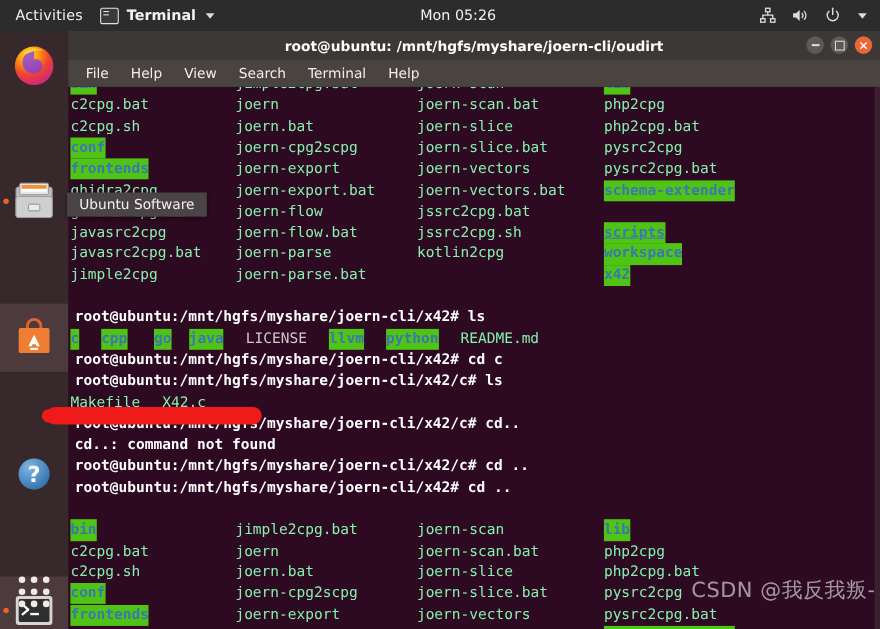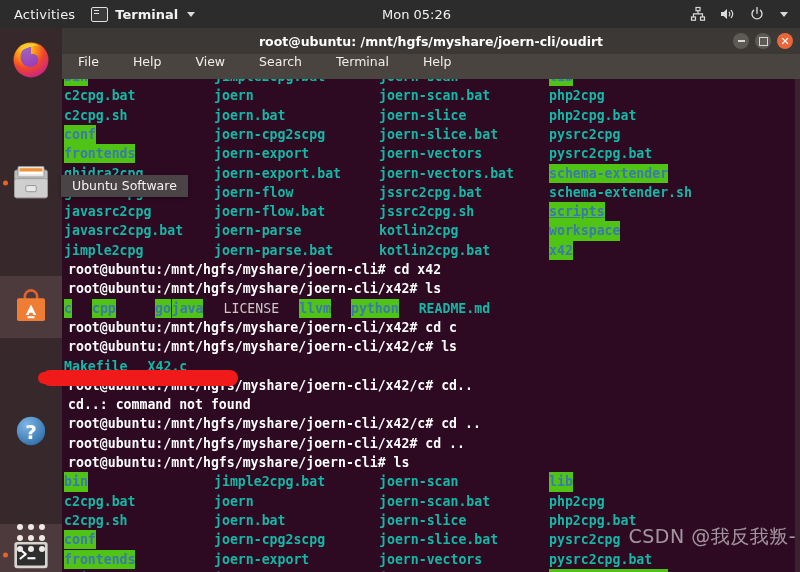--- a/index.html
+++ b/index.html
@@ -65,35 +65,35 @@
   .wbtns{position:absolute;right:7px;top:0;height:26px;display:flex;align-items:center;gap:6px;}
   .wbtn{width:16px;height:16px;border-radius:50%;background:#5d5955;
         display:flex;align-items:center;justify-content:center;}
   .wbtn.close{background:#e8673a;}
   .wbtn i{display:block;background:#d9d4d0;}
   .wbtn .dash{width:7px;height:1.6px;}
   .wbtn .sq{width:7px;height:7px;background:transparent;border:1.6px solid #d9d4d0;}
   .wbtn .x{font-style:normal;color:#ffffff;font-size:11px;line-height:11px;background:transparent;font-family:"DejaVu Sans",sans-serif;}
   .menubar{
     height:25px;background:#4a4441;color:#f0eeec;
-    display:flex;gap:18px;font-size:12.5px;padding-left:8px;
+    display:flex;align-items:center;gap:4px;font-size:12.5px;padding-left:8px;
   }
   .menubar span{padding:0 8px;}
 
   
   .term-body{
     position:relative;height:493px;background:#2d0922;overflow:hidden;
     font-family:"DejaVu Sans Mono","Liberation Mono",monospace;
     font-size:13.2px;line-height:19.3px;
   }
   .scrollstrip{position:absolute;right:0;top:0;width:5px;height:100%;background:#3b2030;}
   .tline{position:absolute;left:6px;white-space:pre;font-weight:bold;}
   .seg{display:inline;}
   .c-white{color:#ffffff;font-weight:bold;}
-  .c-green{color:#14b8a6;font-weight:bold;}
+  .c-green{color:#86efac;font-weight:normal;}
   .c-dir{color:#3b78b0;background:#4fc414;font-weight:bold;}
   .c-plain{color:#cfc7c9;font-weight:normal;}
   .lscol{position:absolute;white-space:pre;}
 
   
   .tooltip{
     position:absolute;left:61px;top:175px;
     background:#4a4447;color:#f3f1ef;border-radius:0;
     padding:3px 11px 4px;font-size:12.5px;
     font-family:"DejaVu Sans","Liberation Sans",sans-serif;
@@ -290,50 +290,46 @@
         <div class="lscol c-green" style="left: 152px; top: 161.7px;">joern-parse.bat</div>
         <div class="lscol c-green" style="left: 317px; top: -12px;">joern-scan</div>
         <div class="lscol c-green" style="left: 317px; top: 7.3px;">joern-scan.bat</div>
         <div class="lscol c-green" style="left: 317px; top: 26.6px;">joern-slice</div>
         <div class="lscol c-green" style="left: 317px; top: 45.9px;">joern-slice.bat</div>
         <div class="lscol c-green" style="left: 317px; top: 65.2px;">joern-vectors</div>
         <div class="lscol c-green" style="left: 317px; top: 84.5px;">joern-vectors.bat</div>
         <div class="lscol c-green" style="left: 317px; top: 103.8px;">jssrc2cpg.bat</div>
         <div class="lscol c-green" style="left: 317px; top: 123.1px;">jssrc2cpg.sh</div>
         <div class="lscol c-green" style="left: 317px; top: 142.4px;">kotlin2cpg</div>
-        <div class="lscol c-green" style="left: 317px; top: 161.7px;">kotlin2cpg.bat</div>
         <div class="lscol c-dir" style="left: 487px; top: -12px;">lib</div>
         <div class="lscol c-green" style="left: 487px; top: 7.3px;">php2cpg</div>
         <div class="lscol c-green" style="left: 487px; top: 26.6px;">php2cpg.bat</div>
         <div class="lscol c-green" style="left: 487px; top: 45.9px;">pysrc2cpg</div>
         <div class="lscol c-green" style="left: 487px; top: 65.2px;">pysrc2cpg.bat</div>
         <div class="lscol c-dir" style="left: 487px; top: 84.5px;">schema-extender</div>
-        <div class="lscol c-green" style="left: 487px; top: 103.8px;">schema-extender.sh</div>
         <div class="lscol c-dir" style="left: 487px; top: 123.1px; text-decoration: underline;">scripts</div>
         <div class="lscol c-dir" style="left: 487px; top: 142.4px;">workspace</div>
         <div class="lscol c-dir" style="left: 487px; top: 161.7px;">x42</div>
-        <div class="tline" style="top: 181px;"><span class="seg c-white">root@ubuntu:/mnt/hgfs/myshare/joern-cli#</span><span class="seg c-white"> cd x42</span></div>
         <div class="tline" style="top: 200.3px;"><span class="seg c-white">root@ubuntu:/mnt/hgfs/myshare/joern-cli/x42#</span><span class="seg c-white"> ls</span></div>
         <div class="lscol c-dir" style="left: 2px; top: 219.6px;">c</div>
         <div class="lscol c-dir" style="left: 29.95px; top: 219.6px;">cpp</div>
-        <div class="lscol c-dir" style="left: 78px; top: 219.6px; margin-left: 15px;">go</div>
+        <div class="lscol c-dir" style="left: 78px; top: 219.6px;">go</div>
         <div class="lscol c-dir" style="left: 109.7px; top: 219.6px;">java</div>
         <div class="lscol c-plain" style="left: 161.5px; top: 219.6px;">LICENSE</div>
         <div class="lscol c-dir" style="left: 237.15px; top: 219.6px;">llvm</div>
         <div class="lscol c-dir" style="left: 288.95px; top: 219.6px;">python</div>
         <div class="lscol c-green" style="left: 356.65px; top: 219.6px;">README.md</div>
         <div class="tline" style="top: 238.9px;"><span class="seg c-white">root@ubuntu:/mnt/hgfs/myshare/joern-cli/x42#</span><span class="seg c-white"> cd c</span></div>
         <div class="tline" style="top: 258.2px;"><span class="seg c-white">root@ubuntu:/mnt/hgfs/myshare/joern-cli/x42/c#</span><span class="seg c-white"> ls</span></div>
         <div class="lscol c-green" style="left: 2px; top: 277.5px;">Makefile</div>
         <div class="lscol c-green" style="left: 85.6px; top: 277.5px;">X42.c</div>
         <div class="tline" style="top: 296.8px;"><span class="seg c-white">root@ubuntu:/mnt/hgfs/myshare/joern-cli/x42/c#</span><span class="seg c-white"> cd..</span></div>
         <div class="tline" style="top: 316.1px; text-align: right;"><span class="seg c-white">cd..: command not found</span></div>
         <div class="tline" style="top: 335.4px;"><span class="seg c-white">root@ubuntu:/mnt/hgfs/myshare/joern-cli/x42/c#</span><span class="seg c-white"> cd ..</span></div>
         <div class="tline" style="top: 354.7px;"><span class="seg c-white">root@ubuntu:/mnt/hgfs/myshare/joern-cli/x42#</span><span class="seg c-white"> cd ..</span></div>
-        <div class="tline" style="top: 374px;"><span class="seg c-white">root@ubuntu:/mnt/hgfs/myshare/joern-cli#</span><span class="seg c-white"> ls</span></div>
         <div class="lscol c-dir" style="left: 2px; top: 393.3px;">bin</div>
         <div class="lscol c-green" style="left: 2px; top: 412.6px;">c2cpg.bat</div>
         <div class="lscol c-green" style="left: 2px; top: 431.9px;">c2cpg.sh</div>
         <div class="lscol c-dir" style="left: 2px; top: 451.2px;">conf</div>
         <div class="lscol c-dir" style="left: 2px; top: 470.5px;">frontends</div>
         <div class="lscol c-green" style="left: 2px; top: 489.8px;">ghidra2cpg</div>
         <div class="lscol c-green" style="left: 152px; top: 393.3px;">jimple2cpg.bat</div>
         <div class="lscol c-green" style="left: 152px; top: 412.6px;">joern</div>
         <div class="lscol c-green" style="left: 152px; top: 431.9px;">joern.bat</div>
         <div class="lscol c-green" style="left: 152px; top: 451.2px;">joern-cpg2scpg</div>

